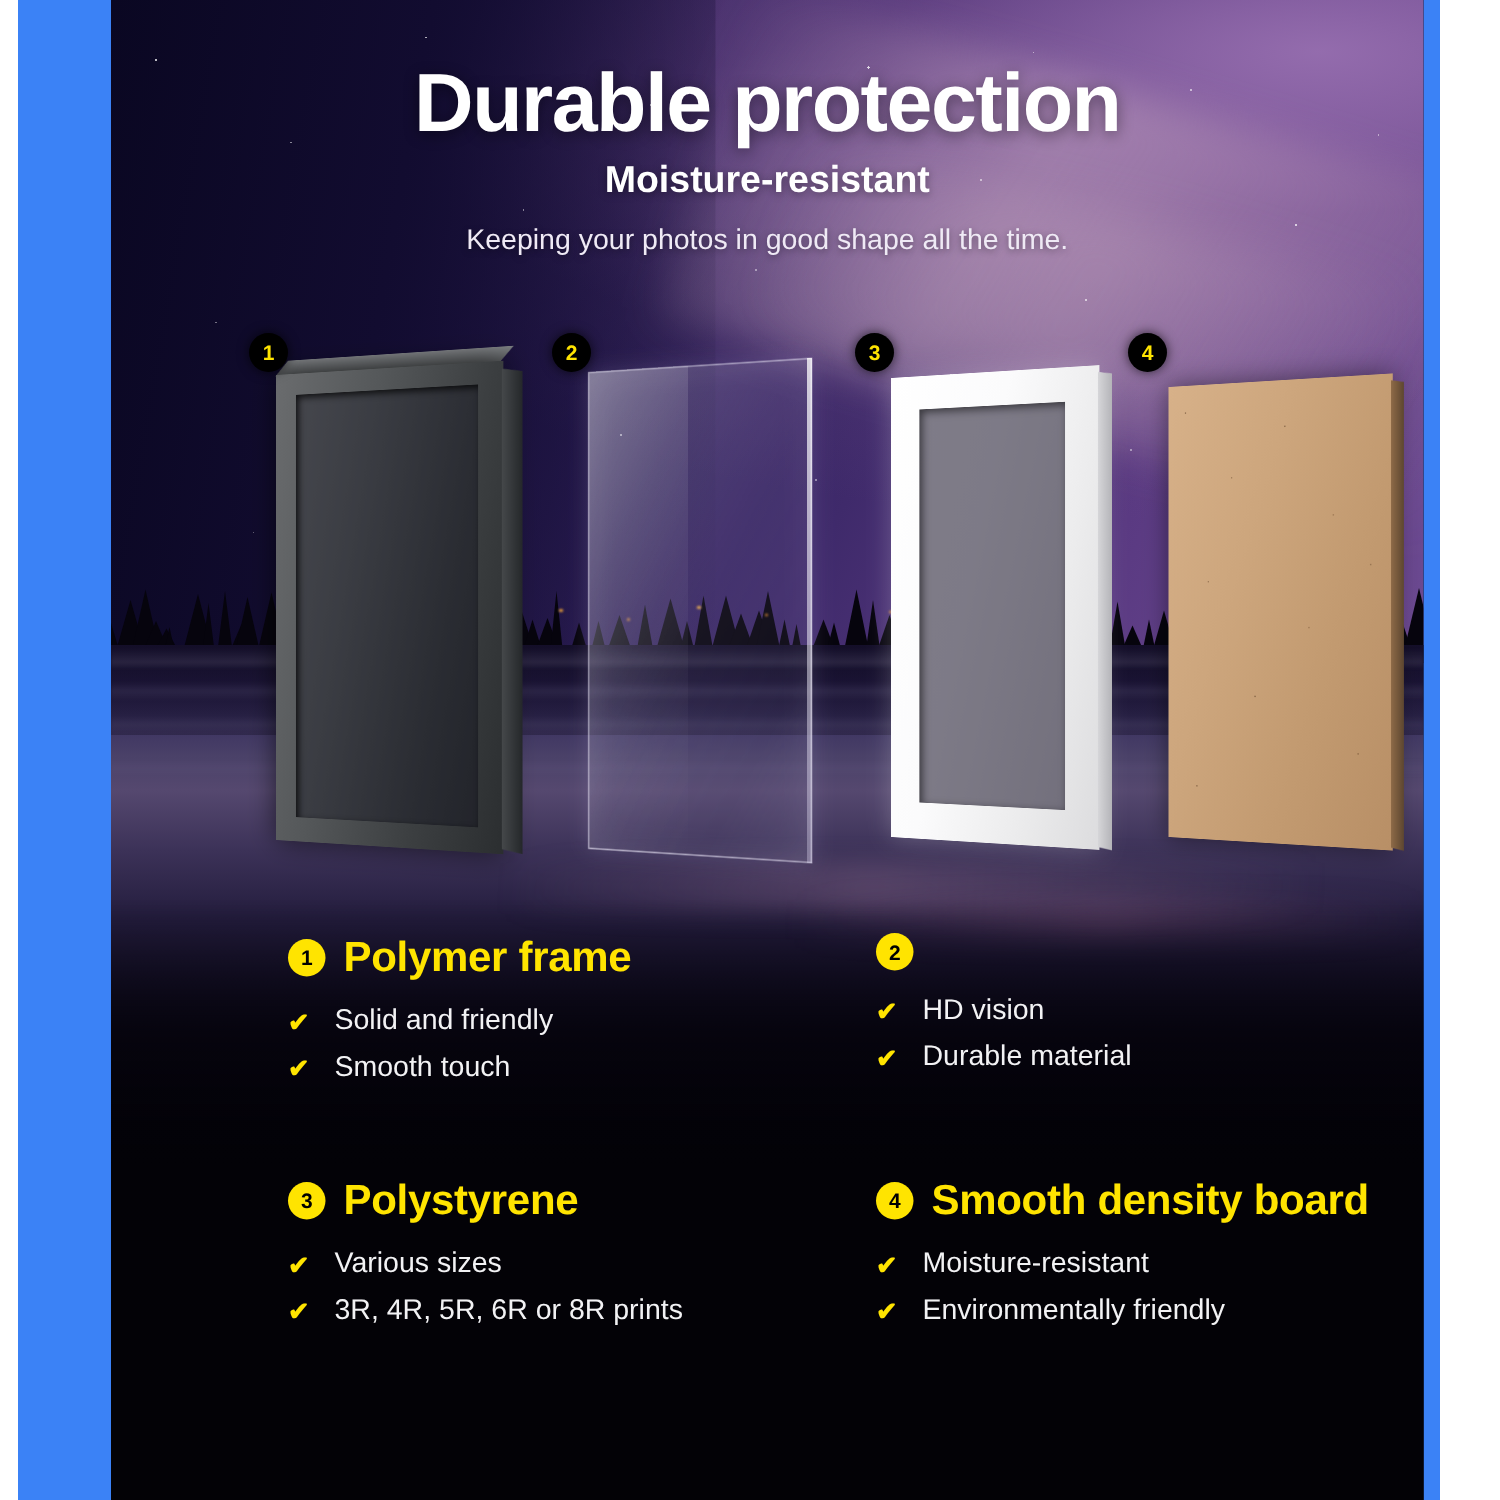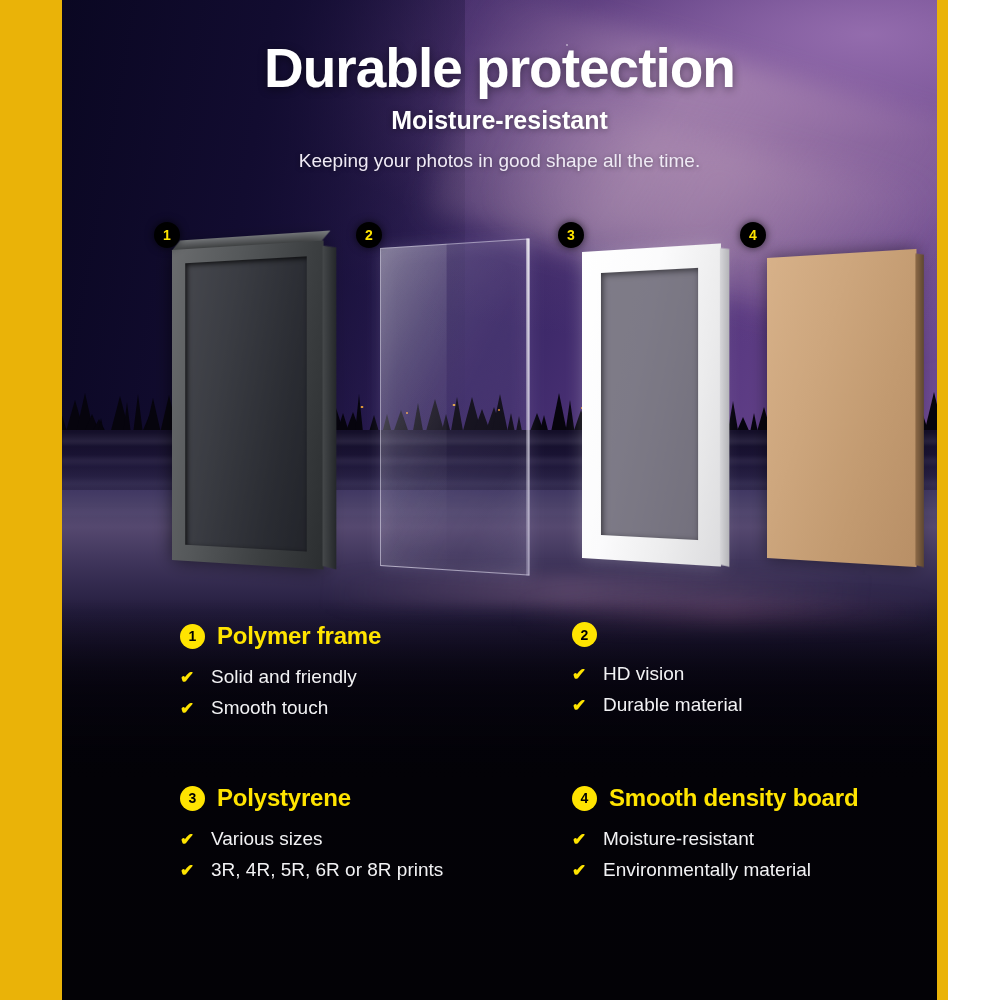--- a/index.html
+++ b/index.html
@@ -3,21 +3,21 @@
 <meta charset="utf-8">
 <title>Durable protection</title>
 <style>
   * { margin:0; padding:0; box-sizing:border-box; }
   html,body{
     width:1000px; height:1000px; background:#ffffff; overflow:hidden;
     font-family:"Liberation Sans", sans-serif;
   }
 
   
-  #page{ position:relative; width:948px; height:1000px; background:#eab308; }
+  #page{ position:relative; width:948px; height:1000px; background:#3b82f6;margin-left:12px; }
 
   #scene{
     position:absolute; left:62px; top:0; width:875px; height:1000px;
     overflow:hidden; background:#05030f;
   }
 
   
   .sky{
     position:absolute; left:0; top:0; width:100%; height:430px;
     background:
@@ -261,21 +261,21 @@
 
   
   .feature{ position:absolute; }
   .feat-head{ display:flex; align-items:center; gap:12px; }
   .badge-yellow{
     width:25px; height:25px; border-radius:50%; flex:0 0 25px;
     background:#ffe400; color:#000; font-size:14px; font-weight:bold;
     display:flex; align-items:center; justify-content:center;
   }
   .feat-title{
-    color:#ffe400; font-size:24px; font-weight:bold; letter-spacing:-.2px;
+    color:#ffe400; font-size:28px; font-weight:bold; letter-spacing:-.2px;
   }
   .feat-list{ list-style:none; margin-top:16px; }
   .feat-list li{
     display:flex; align-items:center; gap:15px;
     color:#f2f2f4; font-size:19px; margin-bottom:9px;
   }
   .tick{ color:#ffe400; font-size:17px; font-weight:bold; width:16px; flex:0 0 16px; }
 </style>
 </head>
 <body>
@@ -475,19 +475,19 @@
         <div class="badge-yellow">4</div>
         <div class="feat-title">Smooth density board</div>
       </div>
       <ul class="feat-list">
         <li>
           <span class="tick">✔</span>
           <span>Moisture-resistant</span>
         </li>
         <li>
           <span class="tick">✔</span>
-          <span>Environmentally material</span>
+          <span>Environmentally friendly</span>
         </li>
       </ul>
     </div>
 
   </div>
 </div>
 
 </body></html>

